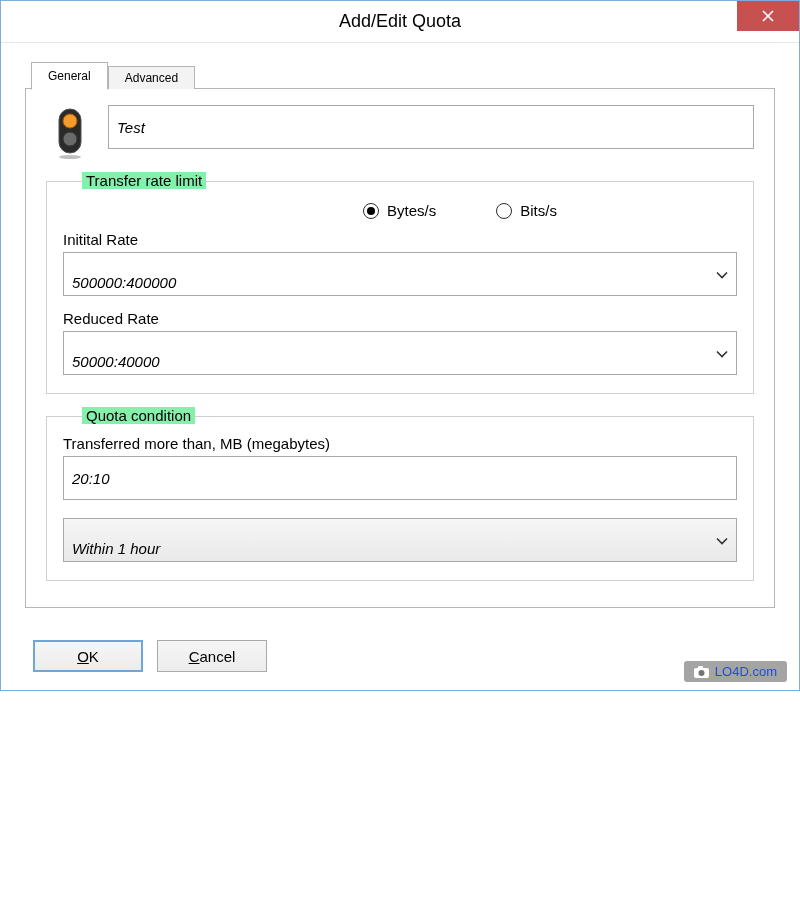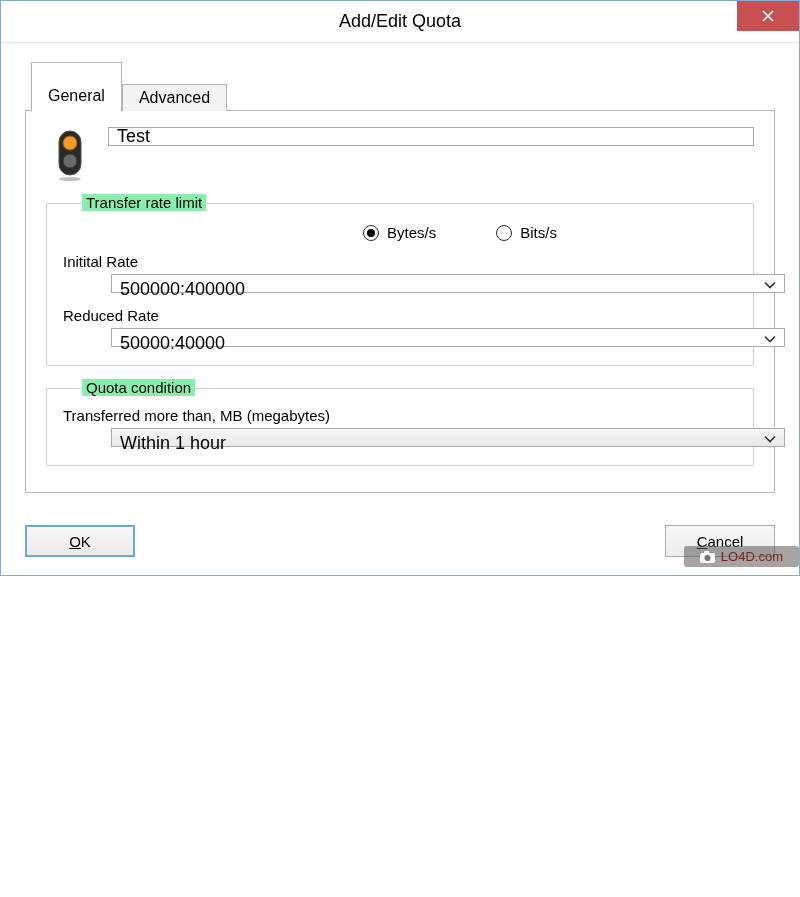--- a/index.html
+++ b/index.html
@@ -50,25 +50,25 @@
     position: relative;
   }
   .tab-strip {
     display: flex;
     align-items: flex-end;
     position: relative;
     z-index: 2;
     margin-left: 6px;
   }
   .tab {
-    padding: 24px 16px 6px 16px;
+    padding: 6px 16px 6px 16px;
     border: 1px solid #b5b5b5;
     border-bottom: none;
     background: #fff;
-    font-size: 16px;
+    font-size: 12px;
     cursor: pointer;
     position: relative;
     top: 1px;
   }
   .tab.inactive {
     background: #f3f3f3;
     padding-top: 4px;
     padding-bottom: 4px;
     top: 0;
     text-align: right;
@@ -100,26 +100,27 @@
   .quota-name-block {
     flex: 1;
   }
   .quota-name-block label {
     display: block;
     margin-bottom: 4px;
   }
   input[type="text"].text-field,
   .combo {
     width: 100%;
-    height: 19px;
+    height: 44px;
     border: 1px solid #a9a9a9;
     padding: 4px 8px;
     font-family: inherit;
-    font-size: 18px;
-    background: #fff;
+    font-size: 15px;
+    background: #fff;
+    font-style: italic;
   }
   .groupbox {
     border: 1px solid #d0d0d0;
     padding: 14px 16px 18px 16px;
     margin-bottom: 22px;
     position: relative;
   }
   .groupbox .legend {
     position: absolute;
     top: -10px;
@@ -155,66 +156,67 @@
     width: 8px; height: 8px;
     background: #000;
     border-radius: 50%;
   }
   .field-label {
     display: block;
     margin: 4px 0 4px 0;
   }
   .combo {
     display: flex;
-    align-items: flex-start;
+    align-items: flex-end;
     justify-content: space-between;
     cursor: pointer;
     position: relative;
     padding-right: 30px;
-    margin-left: 48px;
   }
   .combo.dropdown {
     background: linear-gradient(#f6f6f6,#e9e9e9);
   }
   .combo .chev {
     position: absolute;
     right: 8px; top: 50%;
     transform: translateY(-50%);
   }
   .combo.editable { background: #fff; }
   .field-gap { margin-bottom: 14px; }
   .button-row {
     display: flex;
-    justify-content: space-between;
+    justify-content: flex-start;
+    gap: 14px;
     padding: 14px 24px 18px 24px;
+    margin-left: 8px;
   }
   .btn {
     min-width: 110px;
     height: 32px;
     border: 1px solid #a9a9a9;
     background: linear-gradient(#f6f6f6,#ececec);
     font-family: inherit;
     font-size: 15px;
     cursor: pointer;
     display: inline-flex;
     align-items: center;
     justify-content: center;
   }
   .btn.default {
     border: 2px solid #6fa6d9;
   }
   .mnemonic { text-decoration: underline; }
   .watermark {
     position: absolute;
-    right: 0;
+    right: 12px;
     bottom: 8px;
     background: rgba(90,90,90,.55);
-    color: #7f1d1d;
+    color: #1d4ed8;
     font-size: 13px;
-    padding: 3px 16px;
+    padding: 3px 10px;
     border-radius: 3px;
     display: flex;
     align-items: center;
     gap: 6px;
     font-weight: 400;
   }
   .watermark svg { display: block; }
 </style>
 </head>
 <body>
@@ -289,20 +291,21 @@
                   <path d="M1 1 L6 6 L11 1" fill="none" stroke="#333" stroke-width="1.6"></path>
                 </svg>
             </span>
           </div>
         </div>
 
         <div class="groupbox" style="margin-bottom:4px;">
           <span class="legend">Quota condition</span>
 
           <label class="field-label">Transferred more than, MB (megabytes)</label>
+          <input type="text" class="text-field field-gap" style="margin-bottom: 18px;" value="20:10">
 
           <div class="combo dropdown">
             <span>Within 1 hour</span>
             <span class="chev">
               <svg width="12" height="8" viewBox="0 0 12 8">
                   <path d="M1 1 L6 6 L11 1" fill="none" stroke="#333" stroke-width="1.6"></path>
                 </svg>
             </span>
           </div>
         </div>

